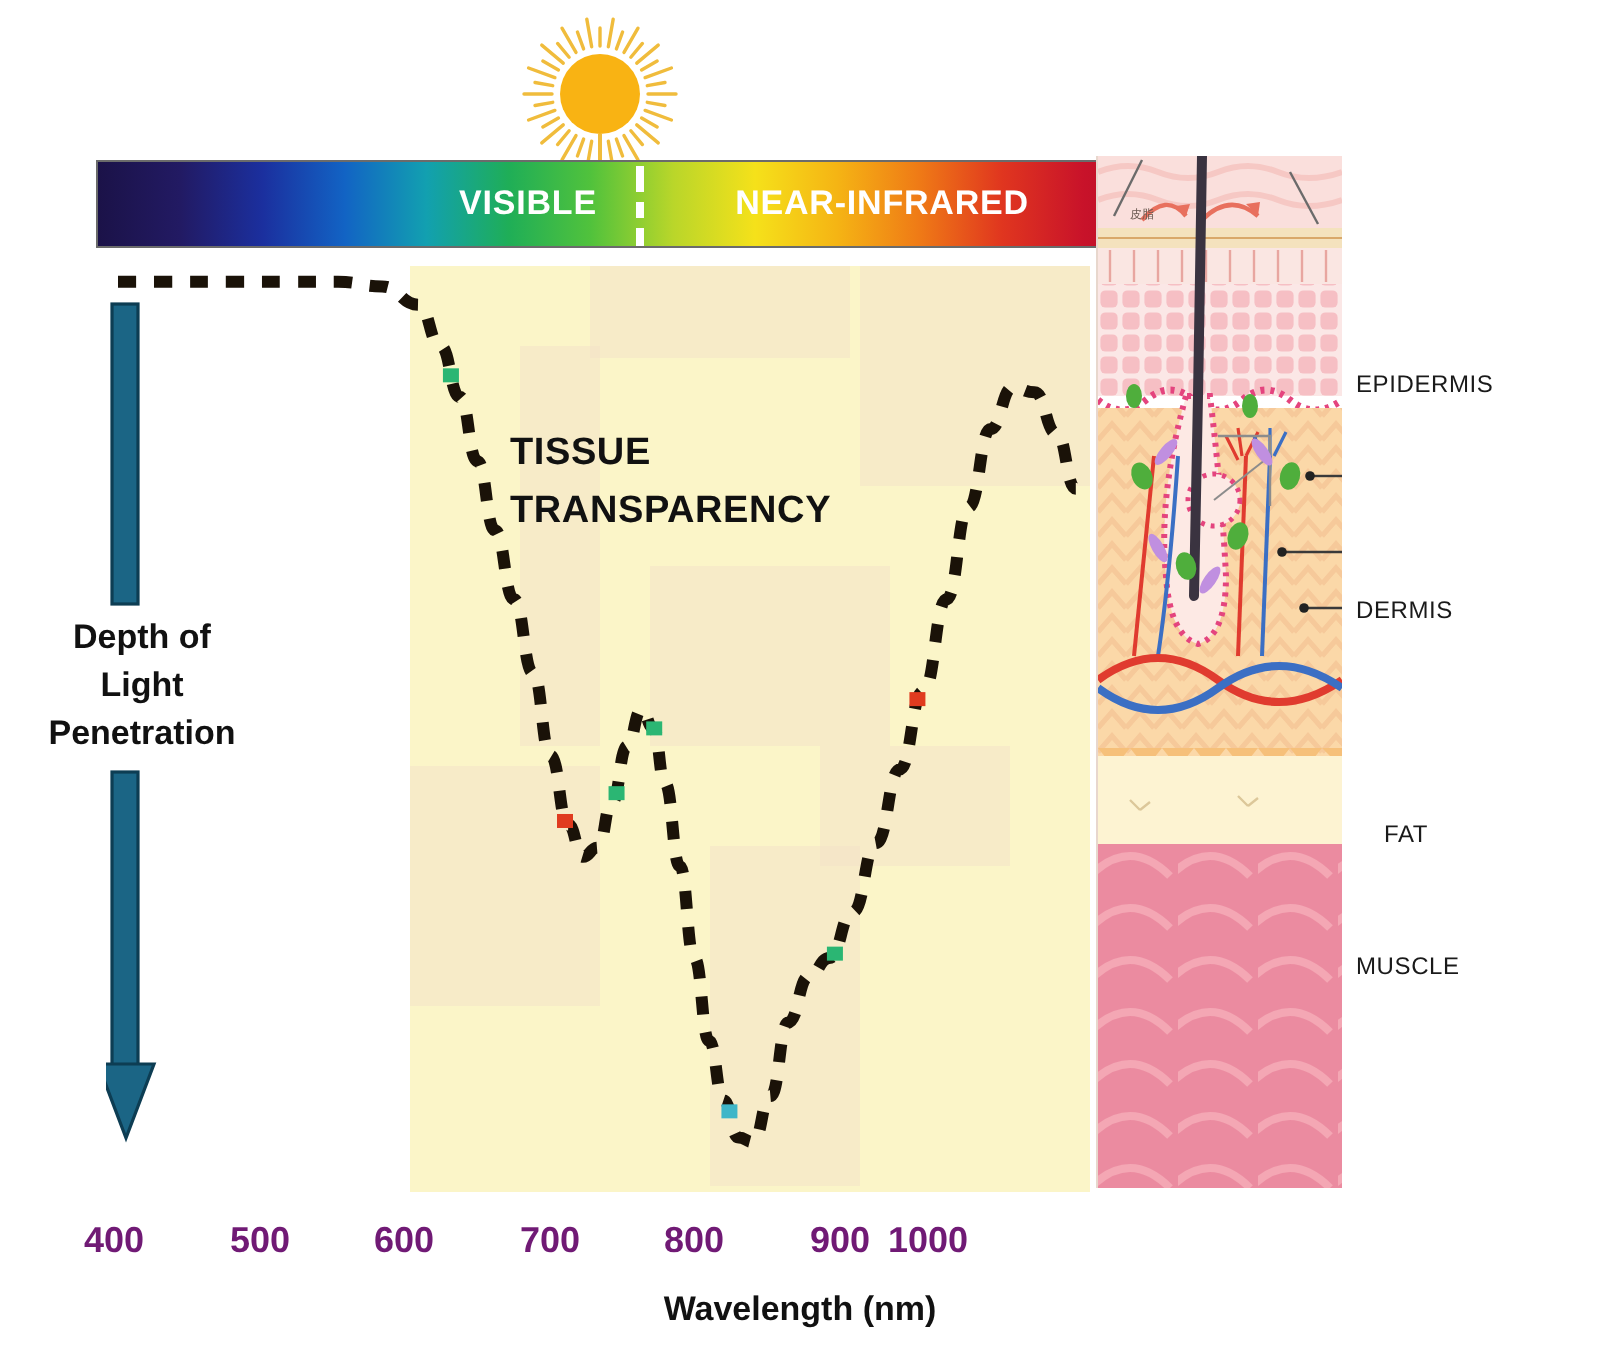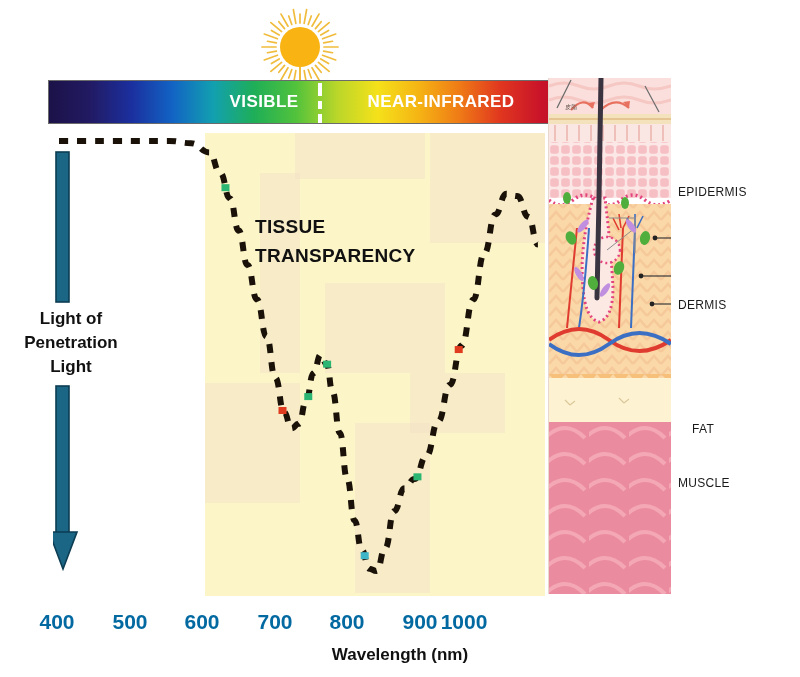--- a/index.html
+++ b/index.html
@@ -37,32 +37,32 @@
       font-weight:bold;font-size:19px;line-height:29px;color:#111;letter-spacing:.3px;}
 
   
   #depth-arrow-top{left:53px;top:151px;}
   #depth-arrow-bottom{left:53px;top:385px;}
   #depth-label{left:6px;top:307px;width:130px;text-align:center;
       font-weight:bold;font-size:17px;line-height:24px;color:#111;}
 
   
   .x-tick{position:absolute;top:610px;width:60px;text-align:center;
-      font-weight:bold;font-size:21px;color:#0369a1;}
+      font-weight:bold;font-size:18px;color:#701a75;}
   #x-axis-title{left:250px;top:645px;width:300px;text-align:center;
       font-weight:bold;font-size:17px;color:#111;}
 
   
   #skin-diagram{left:548px;top:78px;width:122px;height:516px;overflow:hidden;
       border-left:1px solid #e8d7cd;}
   .skin-label{position:absolute;left:678px;font-size:12px;color:#1a1a1a;
       letter-spacing:.3px;}
   #skin-label-epidermis{top:185px;}
   #skin-label-dermis{top:298px;}
-  #skin-label-fat{top:410px;left:692px;margin-top:12px;}
+  #skin-label-fat{top:410px;left:692px;}
   #skin-label-muscle{top:476px;}
   .jp-label{position:absolute;font-size:6px;color:#6b5a52;}
 </style>
 </head>
 <body>
 
 <div class="abs" id="sun-icon">
   <svg viewBox="0 0 100 86" width="100" height="86">
     <g id="sun-rays" stroke="#f0bc3c" stroke-width="1.7" stroke-linecap="round">
         <line x1="74" y1="43" x2="88" y2="43"></line>
@@ -143,23 +143,23 @@
       <rect x="312.7135925292969" y="424.1716003417969" width="8" height="7" fill="#3fb6c8"></rect>
       <rect x="365.4604797363281" y="345.3202209472656" width="8" height="7" fill="#2bb673"></rect>
       <rect x="406.71026611328125" y="218.05580139160156" width="8" height="7" fill="#e03b1f"></rect>
     </g>
 </svg>
 
 <svg class="abs" id="depth-arrow-top" width="22" height="152" viewBox="0 0 22 152">
   <rect x="3" y="1" width="13" height="150" fill="#1b6585" stroke="#0d3d53" stroke-width="1.6"></rect>
 </svg>
 <div class="abs" id="depth-label">
-  <div>Light of</div>
+  <div>Depth of</div>
+  <div>Light</div>
   <div>Penetration</div>
-  <div>Light</div>
 </div>
 <svg class="abs" id="depth-arrow-bottom" width="36" height="187" viewBox="0 0 36 187">
   <rect x="3" y="1" width="13" height="148" fill="#1b6585" stroke="#0d3d53" stroke-width="1.6"></rect>
   <polygon points="-4,147 24,147 10,184" fill="#1b6585" stroke="#0d3d53" stroke-width="1.6"></polygon>
 </svg>
 
 <div id="x-axis">
   <div class="x-tick" style="left:27px;">400</div>
   <div class="x-tick" style="left:100px;">500</div>
   <div class="x-tick" style="left:172px;">600</div>

